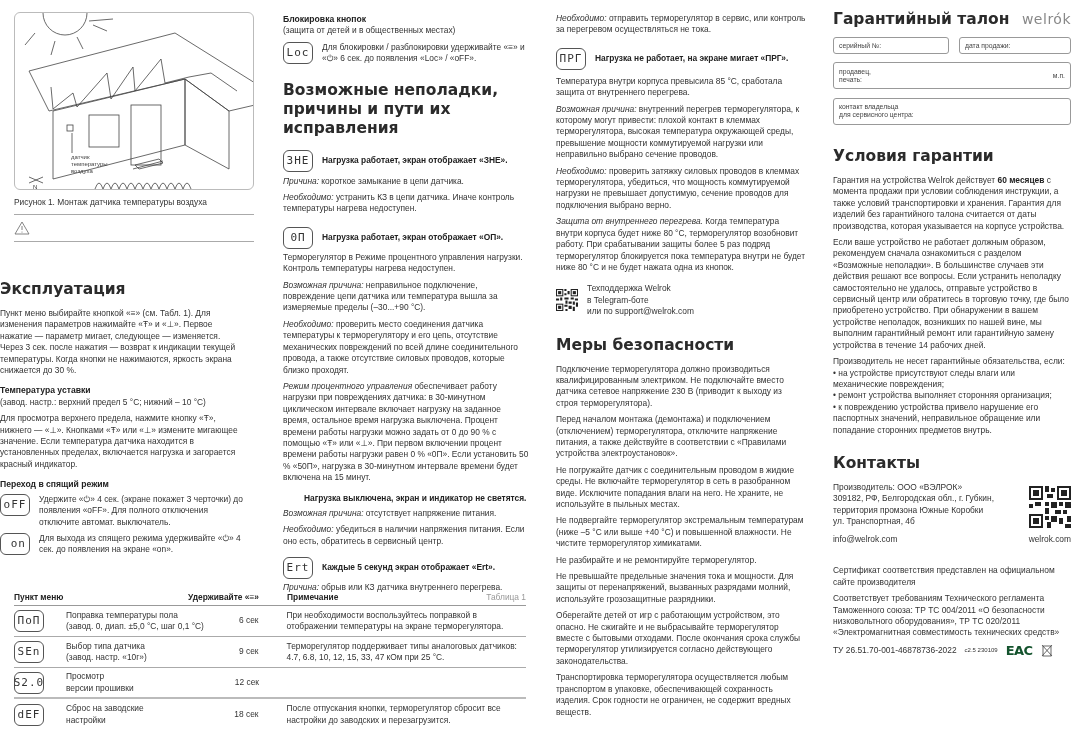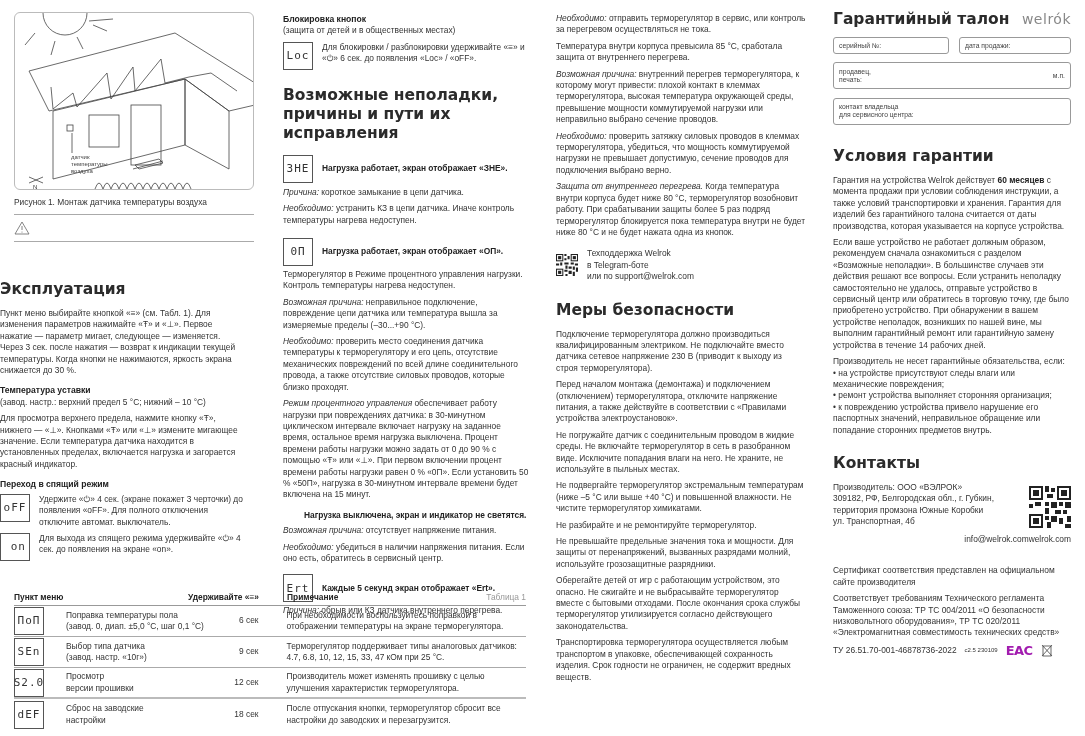--- a/index.html
+++ b/index.html
@@ -8,21 +8,21 @@
   .col { position: absolute; top: 0; }
   .c1 { left: 0; width: 244px; }
   .c2 { left: 283px; width: 246px; }
   .c3 { left: 556px; width: 250px; }
   .c4 { left: 833px; width: 238px; }
   .p { margin-bottom: 5px; }
   .it { font-style: italic; }
   .b { font-weight: bold; color: #222; }
   h2 { font-family: "DejaVu Sans", sans-serif; font-size: 15.5px; line-height: 19px; font-weight: bold; color: #2b2b2b; }
   h3 { font-size: 8.6px; font-weight: bold; color: #222; }
-  .lcd { display: inline-flex; align-items: center; justify-content: center; border: 1.2px solid #555; border-radius: 0; width: 30px; height: 28px; font-family: "DejaVu Sans Mono", monospace; font-size: 11px; letter-spacing: 1px; color: #333; flex-shrink: 0; }
+  .lcd { display: inline-flex; align-items: center; justify-content: center; border: 1.2px solid #555; border-radius: 6px; width: 30px; height: 22px; font-family: "DejaVu Sans Mono", monospace; font-size: 11px; letter-spacing: 1px; color: #333; flex-shrink: 0; }
   .row { display: flex; gap: 9px; align-items: flex-start; }
   .figure { position: absolute; left: 14px; top: 12px; width: 240px; height: 178px; border: 1px solid #bbb; border-radius: 6px; overflow: hidden; }
   .caption { position: absolute; left: 14px; top: 197px; font-size: 8.4px; }
   .rule { height: 1px; background: #aaa; }
   .warn { position: absolute; left: 14px; top: 214px; width: 240px; }
   .qr { width: 22px; height: 22px; flex-shrink: 0; }
   .tbl { position: absolute; left: 14px; top: 592px; width: 512px; }
   .tbl .hdr { display: flex; font-weight: bold; font-size: 8.4px; color: #222; height: 14px; border-bottom: 1px solid #999; }
   .tbl .trow { display: flex; align-items: center; height: 31px; border-bottom: 1px solid #aaa; }
   .tbl .trow.thick { border-bottom: 2px solid #bbb; }
@@ -151,35 +151,40 @@
       </div>
     <span class="cell-time">9 сек</span>
     <span class="cell-note">Терморегулятор поддерживает типы аналоговых датчиков: 4.7, 6.8, 10, 12, 15, 33, 47 кОм при 25 °C.</span>
   </div>
   <div class="trow thick">
     <div class="cell-menu">
         <span class="lcd">S2.0</span>
         <span><span>Просмотр</span><br><span>версии прошивки</span></span>
       </div>
     <span class="cell-time">12 сек</span>
-    <span class="cell-note">Производитель может изменять прошивку с целью улучшения характеристик терморегулятора.</span>
   </div>
   <div class="trow">
     <div class="cell-menu">
         <span class="lcd">dEF</span>
         <span><span>Сброс на заводские</span><br><span>настройки</span></span>
       </div>
     <span class="cell-time">18 сек</span>
     <span class="cell-note">После отпускания кнопки, терморегулятор сбросит все настройки до заводских и перезагрузится.</span>
   </div>
 </div>
 
 <div class="col c3" style="top:13px;">
   <div class="p"><span class="it">Необходимо:</span><span> отправить терморегулятор в сервис, или контроль за перегревом осуществляться не тока.</span></div>
 
+  <div class="row" style="align-items:center;margin:12px 0 6px;">
+    <span class="lcd" style="position:relative;">
+      <span>ПРГ</span>
+    </span>
+    <span class="b">Нагрузка не работает, на экране мигает «ПРГ».</span>
+  </div>
   <div class="p">Температура внутри корпуса превысила 85 °C, сработала защита от внутреннего перегрева.</div>
   <div class="p"><span class="it">Возможная причина:</span><span> внутренний перегрев терморегулятора, к которому могут привести: плохой контакт в клеммах терморегулятора, высокая температура окружающей среды, превышение мощности коммутируемой нагрузки или неправильно выбрано сечение проводов.</span></div>
   <div class="p"><span class="it">Необходимо:</span><span> проверить затяжку силовых проводов в клеммах терморегулятора, убедиться, что мощность коммутируемой нагрузки не превышает допустимую, сечение проводов для подключения выбрано верно.</span></div>
   <div class="p"><span class="it">Защита от внутреннего перегрева.</span><span> Когда температура внутри корпуса будет ниже 80 °C, терморегулятор возобновит работу. При срабатывании защиты более 5 раз подряд терморегулятор блокируется пока температура внутри не будет ниже 80 °C и не будет нажата одна из кнопок.</span></div>
 
   <div class="row" style="margin-top:10px;align-items:center;">
     <svg class="qr" viewBox="0 0 21 21">
       <rect x="0" y="0" width="7" height="7" fill="#222"></rect>
         <rect x="1" y="1" width="5" height="5" fill="#fff"></rect>
         <rect x="2" y="2" width="3" height="3" fill="#222"></rect>
@@ -246,30 +251,30 @@
         <rect x="2" y="2" width="3" height="3" fill="#222"></rect>
       <rect x="14" y="0" width="7" height="7" fill="#222"></rect>
         <rect x="15" y="1" width="5" height="5" fill="#fff"></rect>
         <rect x="16" y="2" width="3" height="3" fill="#222"></rect>
       <rect x="0" y="14" width="7" height="7" fill="#222"></rect>
         <rect x="1" y="15" width="5" height="5" fill="#fff"></rect>
         <rect x="2" y="16" width="3" height="3" fill="#222"></rect>
       <path d="M8 0h2v3h-2zM11 1h2v2h-2zM9 4h3v2h-3zM8 8h2v2h-2zM11 8h3v3h-3zM15 8h2v2h-2zM18 8h3v3h-3zM0 9h2v2h-2zM3 8h3v2h-3zM8 11h2v3h-2zM13 12h3v2h-3zM17 12h2v2h-2zM19 15h2v3h-2zM8 15h2v2h-2zM11 15h3v3h-3zM15 16h2v3h-2zM9 18h2v3h-2zM18 19h3v2h-3z" fill="#222"></path>
     </svg>
   </div>
-  <div style="display:flex;justify-content:flex-end;margin-top:6px;">
+  <div style="display:flex;justify-content:space-between;margin-top:6px;">
     <span>info@welrok.com</span>
     <span>welrok.com</span>
   </div>
 
   <div style="margin-top:20px;" class="p">Сертификат соответствия представлен на официальном сайте производителя</div>
   <div class="p">Соответствует требованиям Технического регламента Таможенного союза: ТР ТС 004/2011 «О безопасности низковольтного оборудования», ТР ТС 020/2011 «Электромагнитная совместимость технических средств»</div>
   <div style="display:flex;align-items:center;gap:8px;">
     <span>ТУ 26.51.70-001-46878736-2022</span>
     <span style="font-size:6px;">c2.5 230109</span>
-    <span style="font-family:'DejaVu Sans',sans-serif;font-size:13px;font-weight:bold;letter-spacing:-0.5px;color:#a21caf;">EAC</span>
+    <span style="font-family:'DejaVu Sans',sans-serif;font-size:13px;font-weight:bold;letter-spacing:-0.5px;color:#14532d;">EAC</span>
     <svg width="12" height="13" viewBox="0 0 12 13">
         <rect x="2" y="2" width="8" height="10" fill="none" stroke="#444" stroke-width="0.8"></rect>
         <line x1="1" y1="1" x2="11" y2="12" stroke="#444" stroke-width="0.8"></line>
         <line x1="11" y1="1" x2="1" y2="12" stroke="#444" stroke-width="0.8"></line>
       </svg>
   </div>
 </div>
 
 </body></html>

